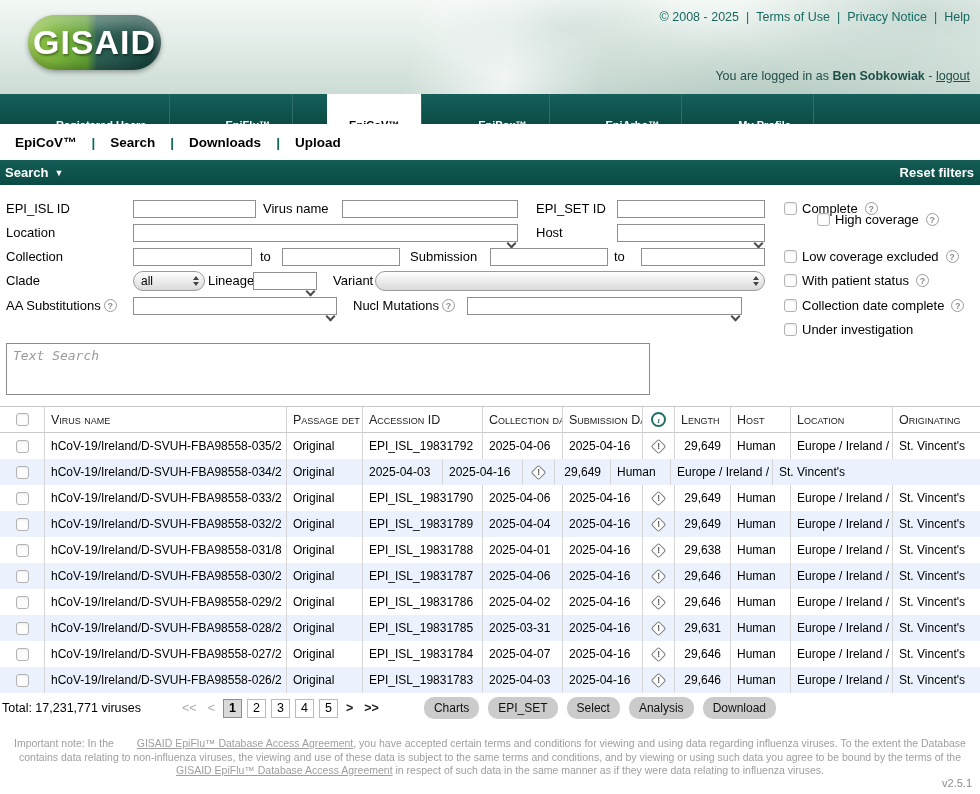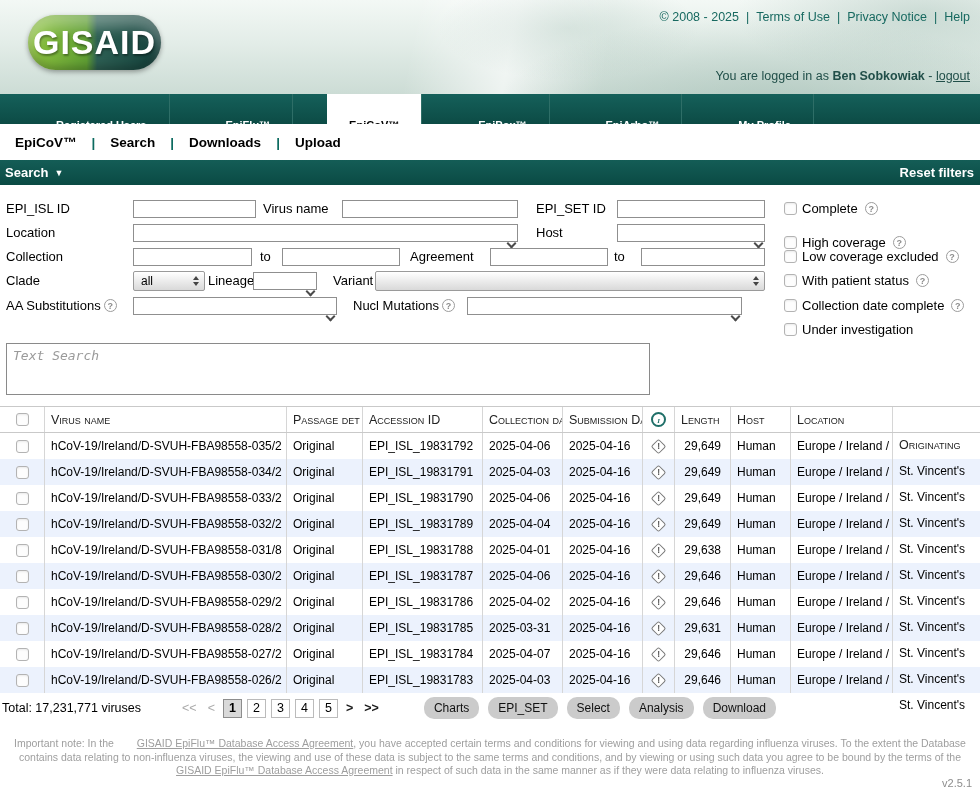--- a/index.html
+++ b/index.html
@@ -50,21 +50,21 @@
   .form { position:absolute; top:185px; left:0; width:980px; height:158px; font-size:13px; }
   .fl { position:absolute; white-space:nowrap; }
   .withhelp { display:flex; align-items:center; gap:3px; }
   .fi { position:absolute; height:18px; border:1px solid #8f8f8f; background:#fff;
     font-size:12px; padding:0 4px; font-family:inherit; }
   .combo { position:absolute; height:18px; }
   .combo input { width:100%; height:100%; border:1px solid #8f8f8f; padding:0 14px 0 4px;
     font-size:12px; font-family:inherit; }
   .combo .arrow { position:absolute; right:3px; bottom:-5px; width:7px; height:7px;
     border-right:2.5px solid #4b4b4b; border-bottom:2.5px solid #4b4b4b; transform:rotate(45deg); }
-  .macselect { position:absolute; height:20px; border:1px solid #9a9a9a; border-radius:2px;
+  .macselect { position:absolute; height:20px; border:1px solid #9a9a9a; border-radius:10px;
     background:linear-gradient(180deg,#ffffff,#ececec 50%,#d9d9d9);
     display:flex; align-items:center; padding:0 20px 0 7px; font-size:12px; cursor:pointer; }
   .stepper { position:absolute; right:5px; top:0; bottom:0; display:flex; flex-direction:column;
     justify-content:center; gap:2px; }
   .stepper .up { width:0; height:0; border-left:3.5px solid transparent; border-right:3.5px solid transparent; border-bottom:4.5px solid #444; }
   .stepper .down { width:0; height:0; border-left:3.5px solid transparent; border-right:3.5px solid transparent; border-top:4.5px solid #444; }
   .cb { width:13px; height:13px; border:1px solid #b3b3b3; border-radius:3px; background:#fdfdfd;
     box-shadow:inset 0 1px 2px rgba(0,0,0,.08); display:inline-block; flex:none; cursor:pointer; }
   .help { display:inline-flex; width:13px; height:13px; border:1px solid #9c9c9c; border-radius:50%;
     color:#8b8b8b; font-size:9px; font-weight:bold; align-items:center; justify-content:center; flex:none; }
@@ -79,21 +79,21 @@
   .table { position:absolute; top:406px; left:0; width:980px; }
   .thead { display:flex; height:27px; border-top:1px solid #c9c9c9; border-bottom:1px solid #c9c9c9;
     font-variant:small-caps; font-size:12.5px; color:#222; background:#fff; }
   .th,.td { border-right:1px solid #d6d6d6; padding:0 6px; overflow:hidden; white-space:nowrap;
     display:flex; align-items:center; flex:none; height:100%; }
   .th { cursor:pointer; }
   .trow { display:flex; height:26px; font-size:12px; }
   .trow:nth-child(even) { background:#ecf2fd; }
   .c0{width:45px;} .c1{width:242px;} .c2{width:76px;} .c3{width:120px;} .c4{width:80px;}
   .c5{width:80px;} .c6{width:32px;} .c7{width:56px;} .c8{width:60px;} .c9{width:102px;}
-  .c10{flex:1 1 auto; border-right:none;margin-top:25px;}
+  .c10{flex:1 1 auto; border-right:none;}
   .ctr { justify-content:center; padding:0; }
   .num { justify-content:flex-end; padding-right:9px; }
   .infoc { width:15px; height:15px; border:2px solid #1f6f68; border-radius:50%; color:#1f6f68;
     font-size:10px; font-weight:bold; font-style:italic; font-family:"Liberation Serif",serif;
     display:flex; align-items:center; justify-content:center; }
   .dia { width:11px; height:11px; border:1px solid #787878; border-radius:2px; transform:rotate(45deg);
     display:flex; align-items:center; justify-content:center; background:#fff; }
   .dia span { transform:rotate(-45deg); font-size:8.5px; font-weight:bold; color:#555; line-height:1; }
   
   .fbar { position:absolute; top:693px; left:0; width:781px; height:30px; display:flex; align-items:center; background:#fff; }
@@ -170,21 +170,21 @@
   <span class="fl" style="left:536px;top:40px">Host</span>
   <div class="combo" style="left:617px;top:39px;width:148px">
     <input style="">
     <span class="arrow"></span>
   </div>
 
   <span class="fl" style="left:6px;top:64px">Collection</span>
   <input class="fi" style="left: 133px; top: 63px; width: 119px;">
   <span class="fl" style="left:260px;top:64px">to</span>
   <input class="fi" style="left: 282px; top: 63px; width: 118px;">
-  <span class="fl" style="left:410px;top:64px">Agreement</span>
+  <span class="fl" style="left:410px;top:64px">Submission</span>
   <input class="fi" style="left: 490px; top: 63px; width: 118px;">
   <span class="fl" style="left:614px;top:64px">to</span>
   <input class="fi" style="left: 641px; top: 63px; width: 124px;">
 
   <span class="fl" style="left:6px;top:88px">Clade</span>
   <div class="macselect" style="left:133px;top:86px;width:72px">
     <span>all</span>
     <span class="stepper">
         <span class="up"></span>
         <span class="down"></span>
@@ -218,21 +218,21 @@
   </span>
   <div class="combo" style="left:467px;top:112px;width:275px">
     <input style="">
     <span class="arrow"></span>
   </div>
 <div class="checkline" style="top: 15px;">
       <span class="cb"></span>
       <span class="cblabel">Complete</span>
       <span class="help">?</span>
     </div>
-    <div class="checkline" style="top: 49px;">
+    <div class="checkline" style="top: 26px; margin-left: 33px;">
       <span class="cb"></span>
       <span class="cblabel">High coverage</span>
       <span class="help">?</span>
     </div>
     <div class="checkline" style="top: 63px;">
       <span class="cb"></span>
       <span class="cblabel">Low coverage excluded</span>
       <span class="help">?</span>
     </div>
     <div class="checkline" style="top: 87px;">
@@ -290,21 +290,20 @@
         <div class="td c8">Human</div>
         <div class="td c9">Europe / Ireland /</div>
         <div class="td c10">St. Vincent's</div>
       </div>
       <div class="trow">
         <div class="td c0 ctr">
           <span class="cb"></span>
         </div>
         <div class="td c1">hCoV-19/Ireland/D-SVUH-FBA98558-034/2</div>
         <div class="td c2">Original</div>
-        <div class="td c3">EPI_ISL_19831791</div>
         <div class="td c4">2025-04-03</div>
         <div class="td c5">2025-04-16</div>
         <div class="td c6 ctr">
           <span class="dia">
             <span>!</span>
           </span>
         </div>
         <div class="td c7 num">29,649</div>
         <div class="td c8">Human</div>
         <div class="td c9">Europe / Ireland /</div>

